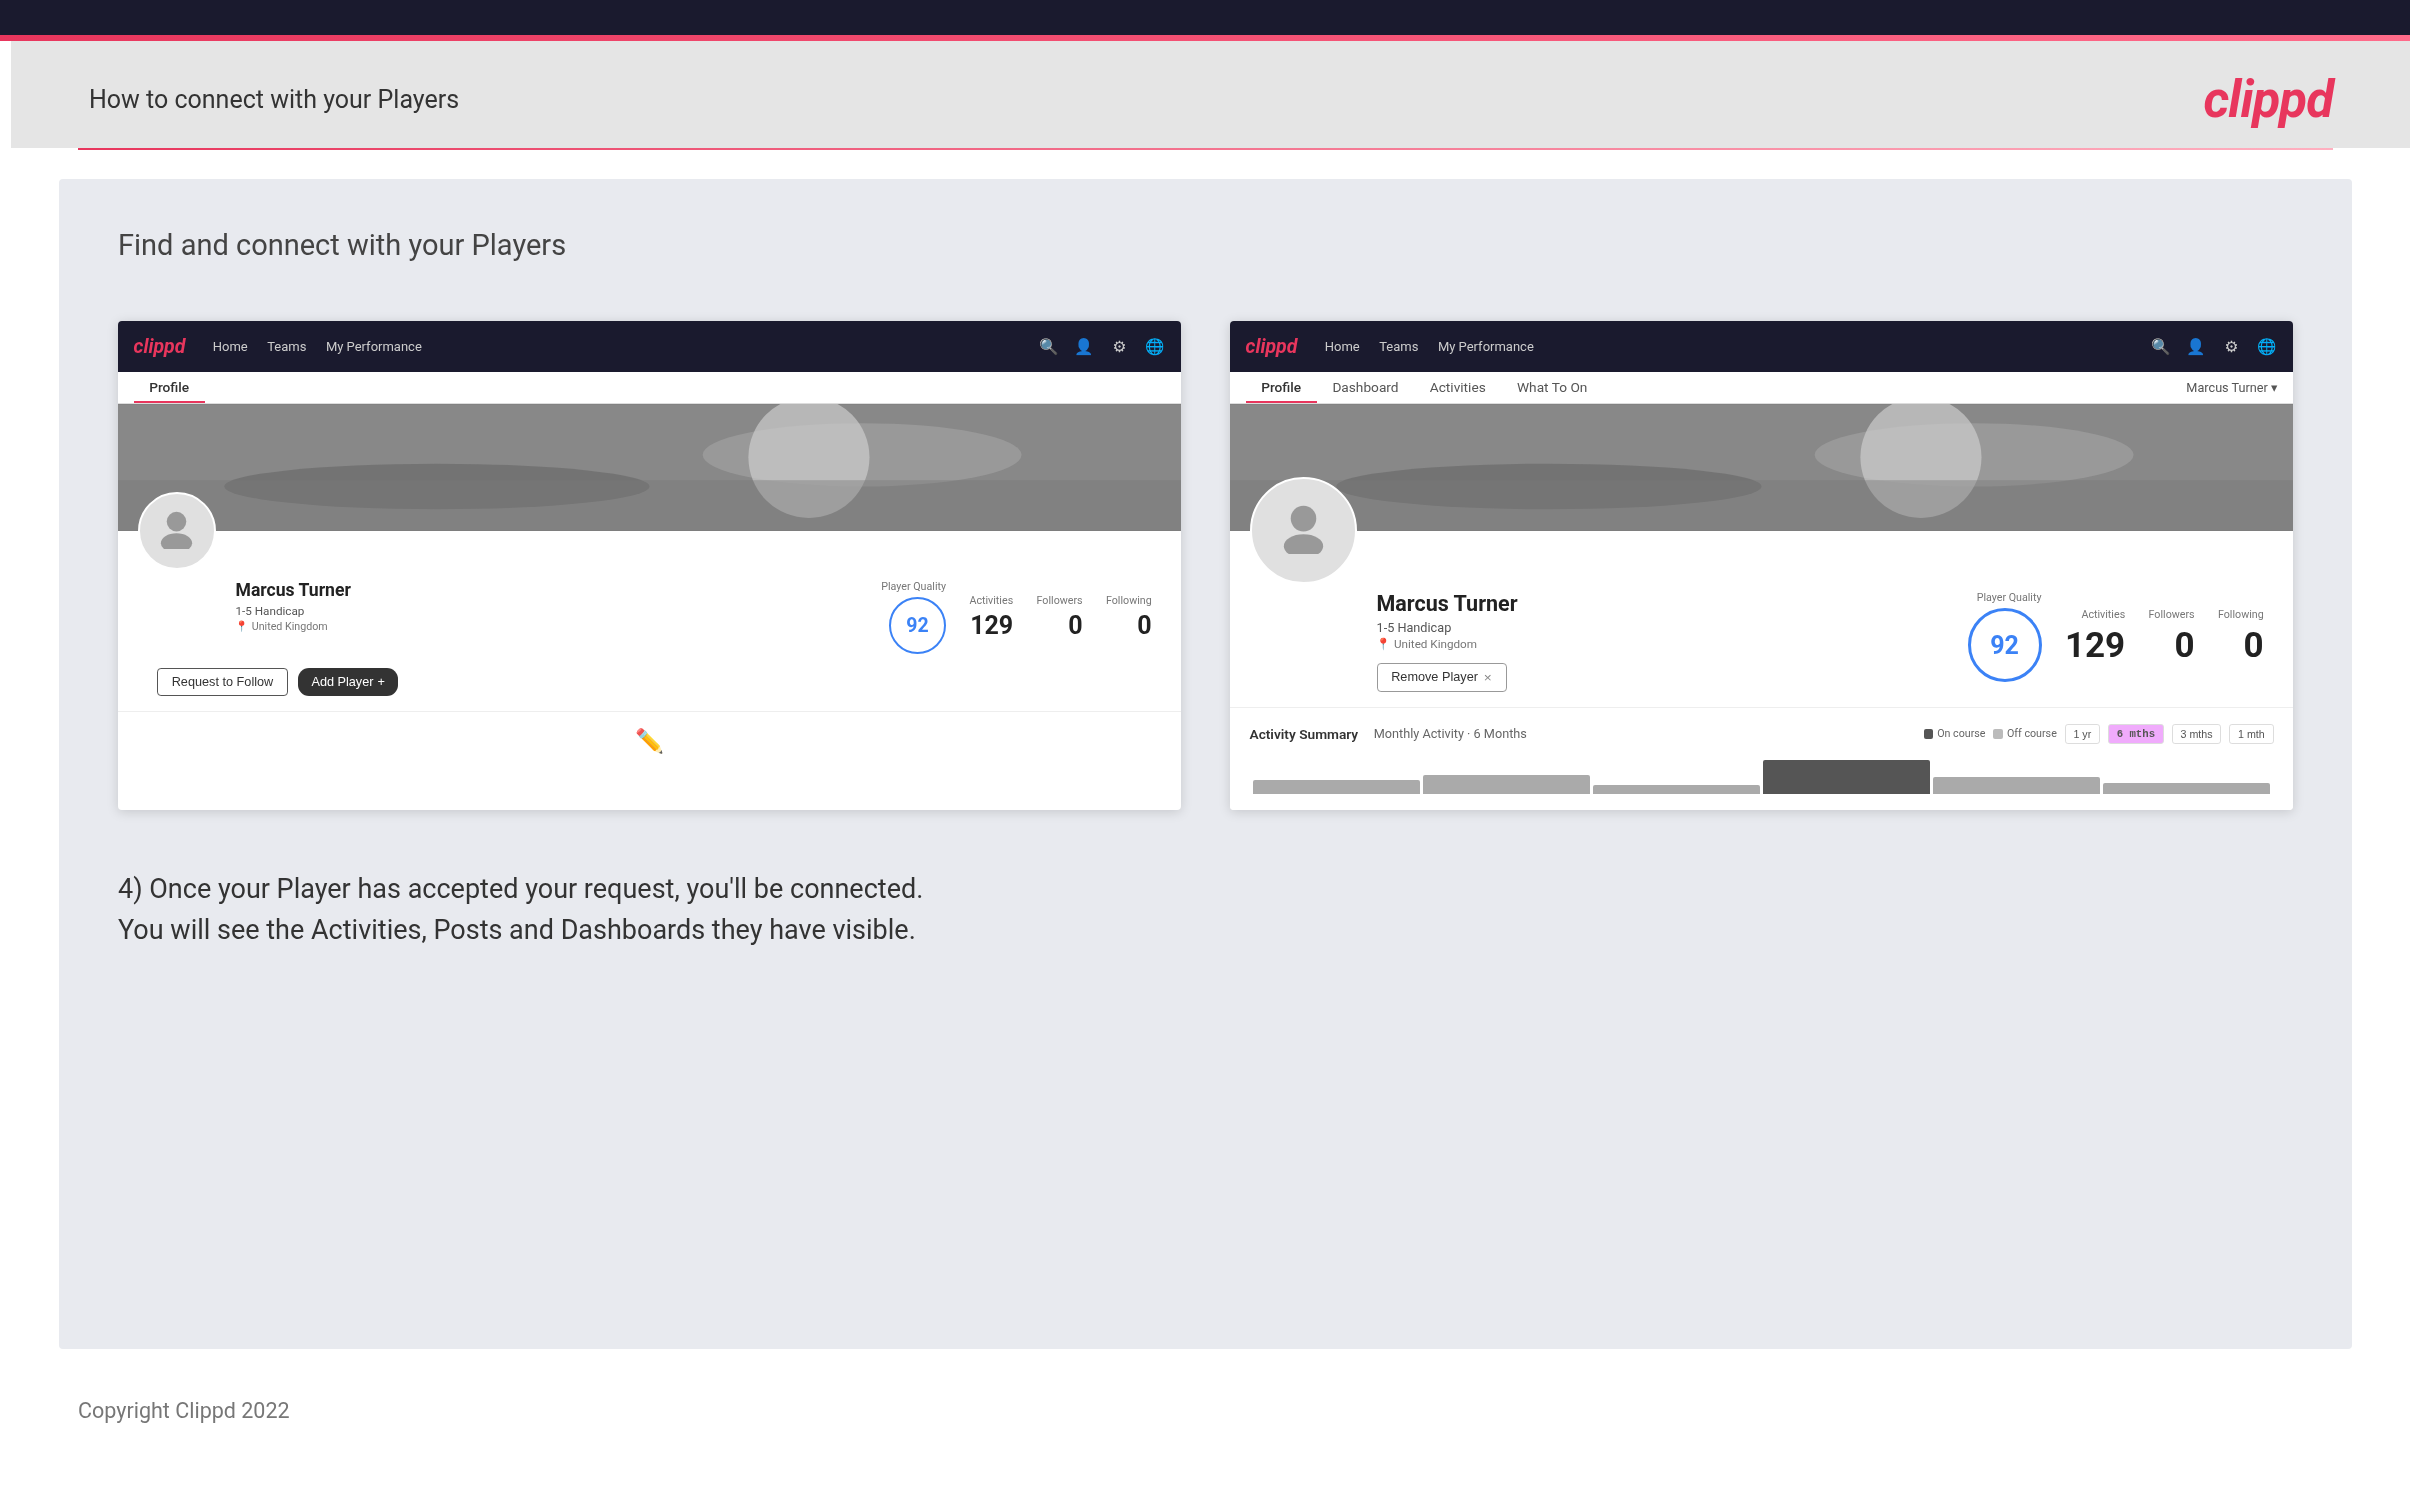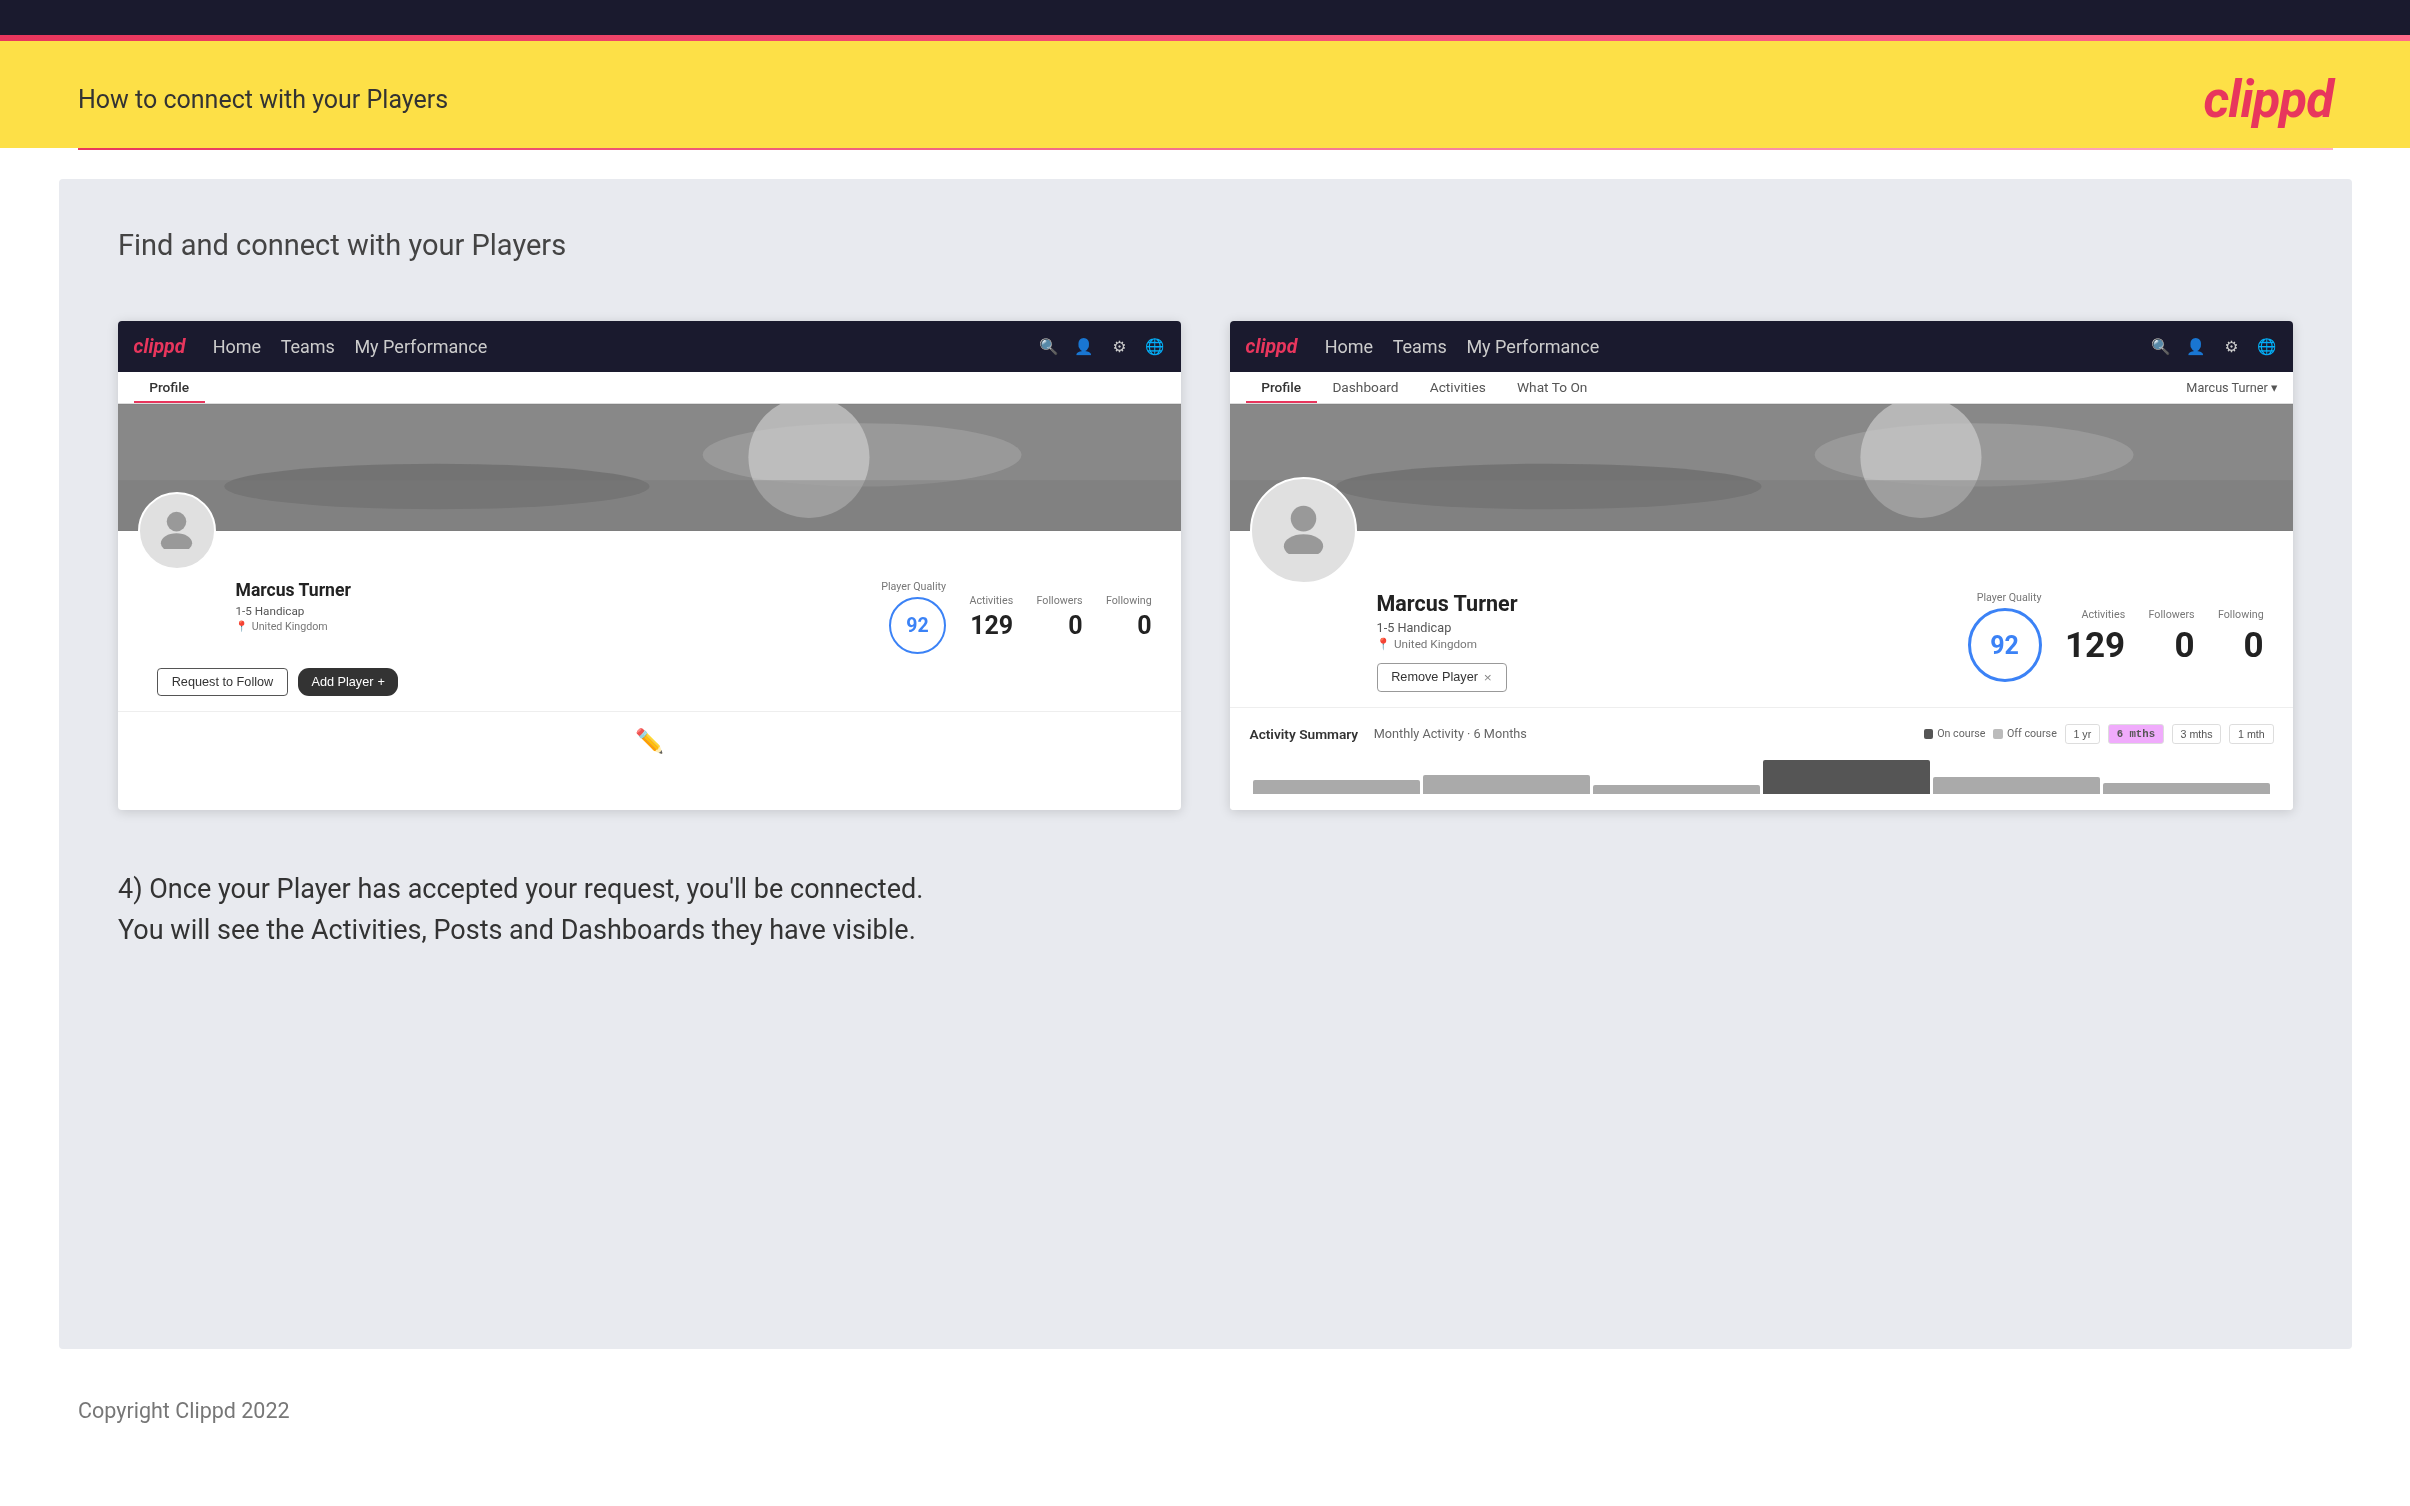--- a/index.html
+++ b/index.html
@@ -21,21 +21,22 @@
       background: linear-gradient(to right, #e8365d, #ff6b8a);
       width: 100%;
     }
 
     
     .header {
       display: flex;
       align-items: center;
       justify-content: space-between;
       padding: 29px 78px 19.5px 78px;
-      background: #fde047;
+      background: #e5e5e5;
+      margin-left: 11px;
     }
     .header-title {
       font-size: 25px;
       color: #333;
       font-weight: 400;
     }
     .clippd-logo {
       font-size: 51px;
       font-weight: 700;
       color: #e8365d;
@@ -98,21 +99,21 @@
     }
     .app-logo {
       font-size: 19.5px;
       font-weight: 700;
       color: #e8365d;
       font-style: italic;
       margin-right: 7.8px;
     }
     .nav-link {
       color: #ccc;
-      font-size: 18px;
+      font-size: 13px;
       font-weight: 400;
     }
     .nav-spacer { flex: 1; }
     .nav-icons {
       display: flex;
       gap: 13.7px;
       align-items: center;
     }
     .nav-icon {
       width: 21.5px;

